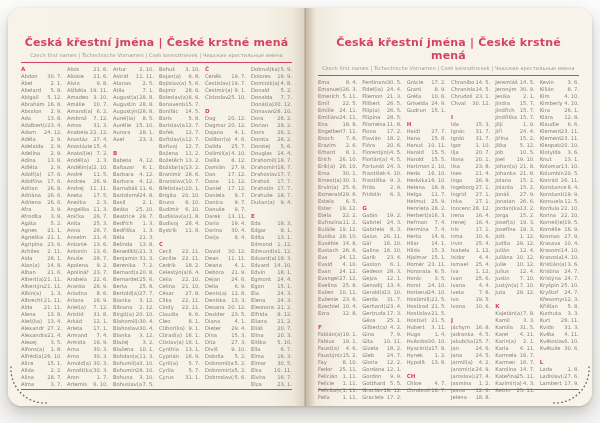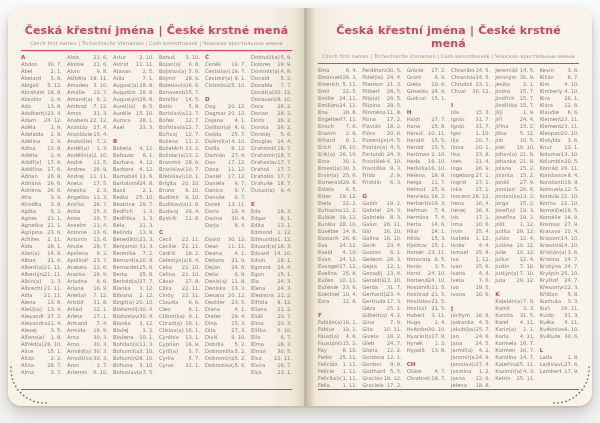--- a/index.html
+++ b/index.html
@@ -23,21 +23,21 @@
   .page.right{
     left:297px;width:287px;border-radius:0 14px 14px 0;
     background:linear-gradient(270deg,#f9f4eb 0%,#f8f3ea 86%,#f0e9dc 96%,#e0d7c6 99.5%,#d2c8b5 100%);
   }
   .page.right::before{
     content:"";position:absolute;left:0;top:0;bottom:0;width:10px;
     background:linear-gradient(90deg,rgba(120,105,80,.28),rgba(120,105,80,0));
   }
   .page-inner{position:absolute;left:13px;right:13px;top:0;}
   .ptitle{
-    text-align:center;margin-top:16px;font-size:11px;font-weight:bold;
+    text-align:center;margin-top:28px;font-size:11px;font-weight:bold;
     letter-spacing:.2px;color:#d44462;
   }
   .psub{
     text-align:center;margin-top:3px;font-size:5px;color:#9a9288;letter-spacing:.1px;
   }
   .rule{height:1px;background:#d44462;margin-top:4px;}
   .rule.bottom{position:absolute;left:13px;right:13px;top:381px;margin:0;}
   .grid{
     display:grid;grid-template-columns:repeat(6,1fr);column-gap:5px;
     margin-top:3px;height:324px;overflow:hidden;

